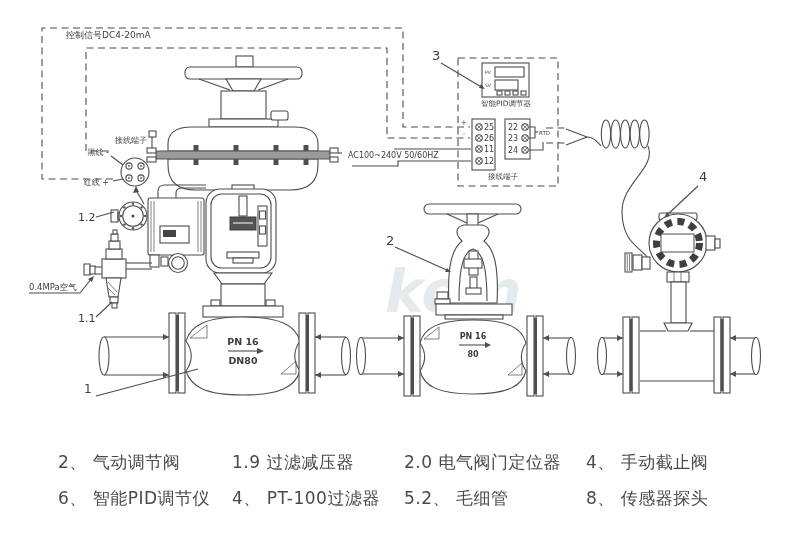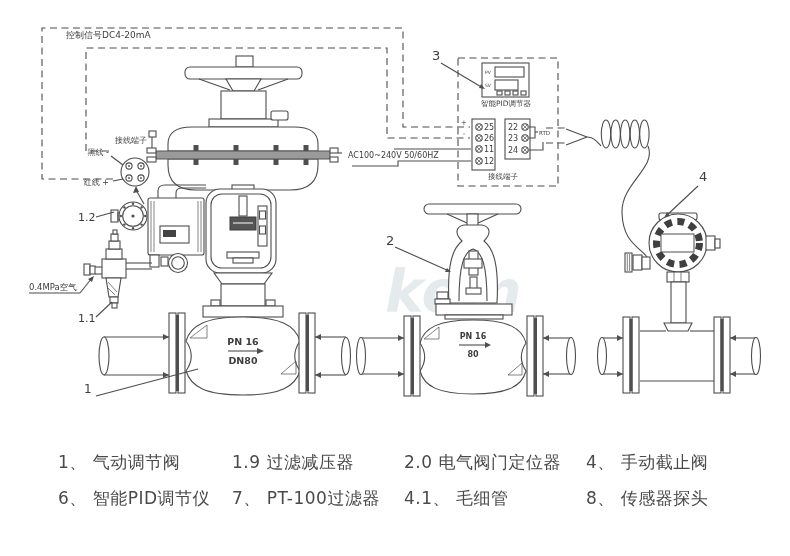--- a/index.html
+++ b/index.html
@@ -338,22 +338,22 @@
     <ellipse class="fw" cx="571" cy="356" rx="4.5" ry="18.5"></ellipse>
     <polygon class="dk" points="549,335 543,338 549,341"></polygon>
         <polygon class="dk" points="549,371 543,374 549,377"></polygon>
     <text class="f13" x="386" y="245">2</text>
     <line class="ln" x1="395" y1="247" x2="449" y2="271"></line>
     <polygon class="dk" points="451,272 445,272 447,268"></polygon>
   </g>
 </svg>
 
 <div>
-  <span class="legend-item" style="left:58px;top:451px">1、 气动调节阀</span>
+  <span class="legend-item" style="left:58px;top:451px">2、 气动调节阀</span>
   <span class="legend-item" style="left:232px;top:451px">1.9 过滤减压器</span>
   <span class="legend-item" style="left:404px;top:451px">2.0 电气阀门定位器</span>
   <span class="legend-item" style="left:586px;top:451px">4、 手动截止阀</span>
   <span class="legend-item" style="left:58px;top:487px">6、 智能PID调节仪</span>
-  <span class="legend-item" style="left:232px;top:487px">7、 PT-100过滤器</span>
-  <span class="legend-item" style="left:404px;top:487px">4.1、 毛细管</span>
+  <span class="legend-item" style="left:232px;top:487px">4、 PT-100过滤器</span>
+  <span class="legend-item" style="left:404px;top:487px">5.2、 毛细管</span>
   <span class="legend-item" style="left:586px;top:487px">8、 传感器探头</span>
 </div>
 </div>
 
 </body></html>

